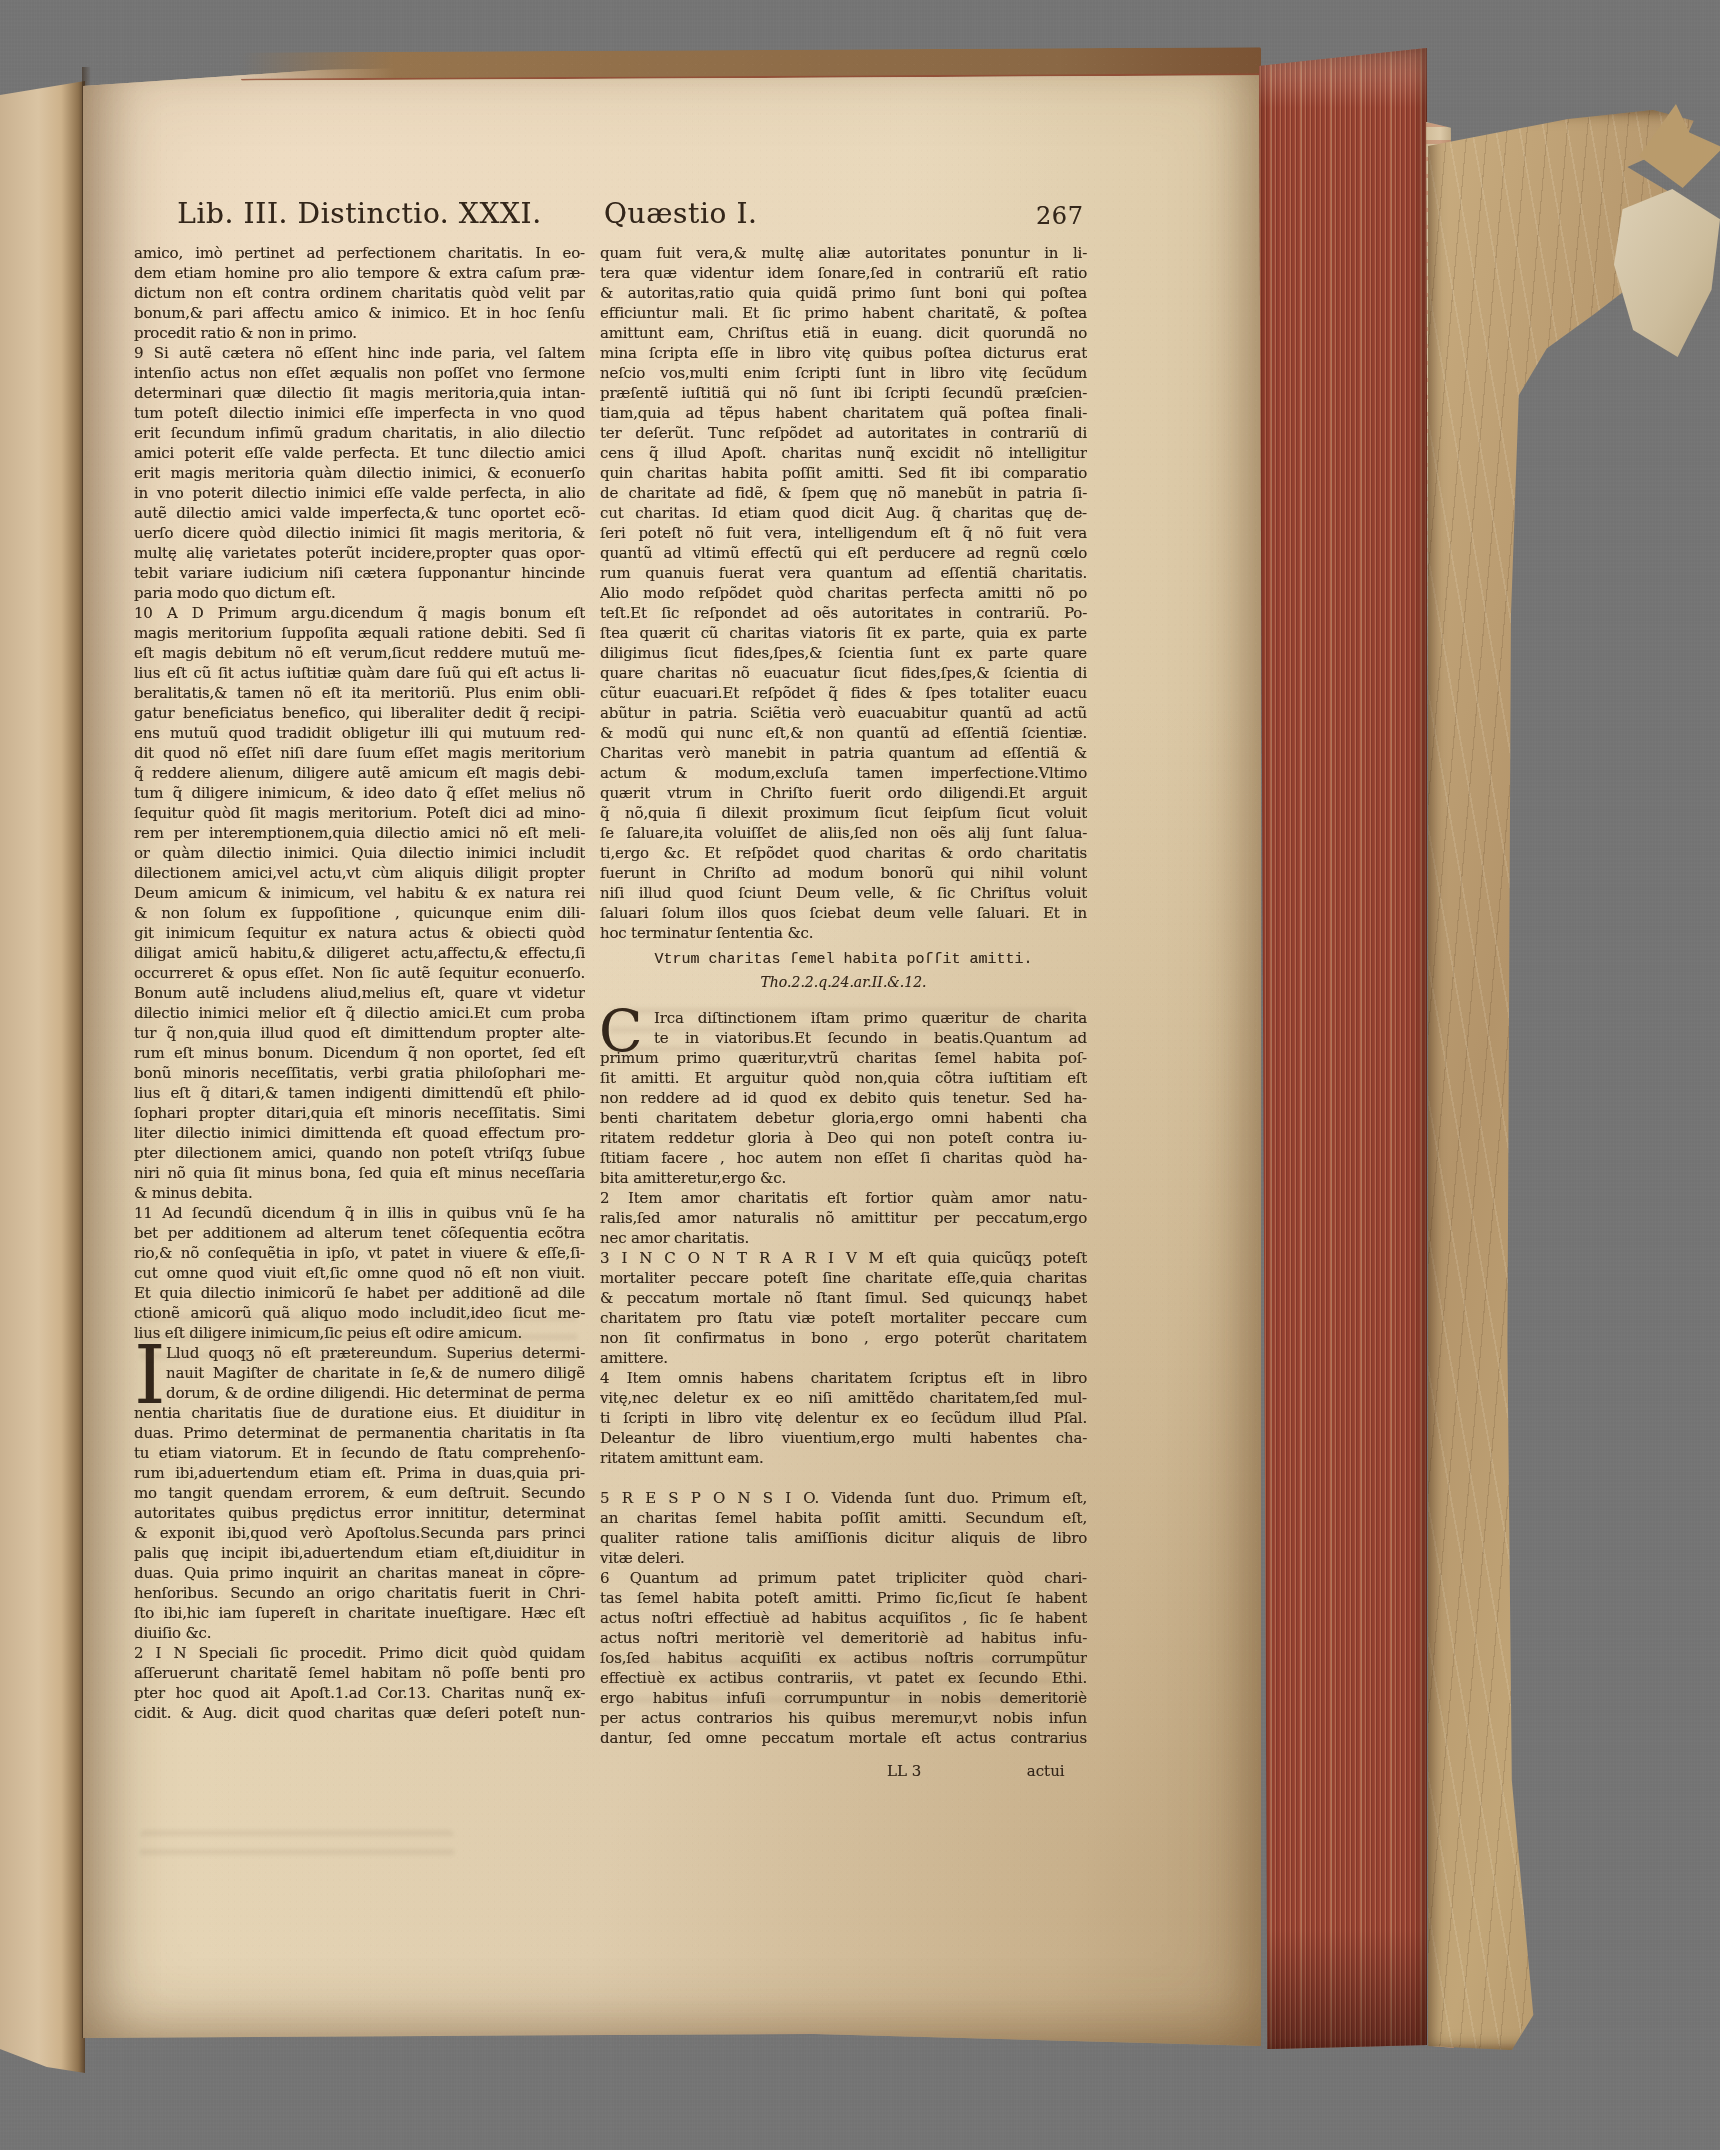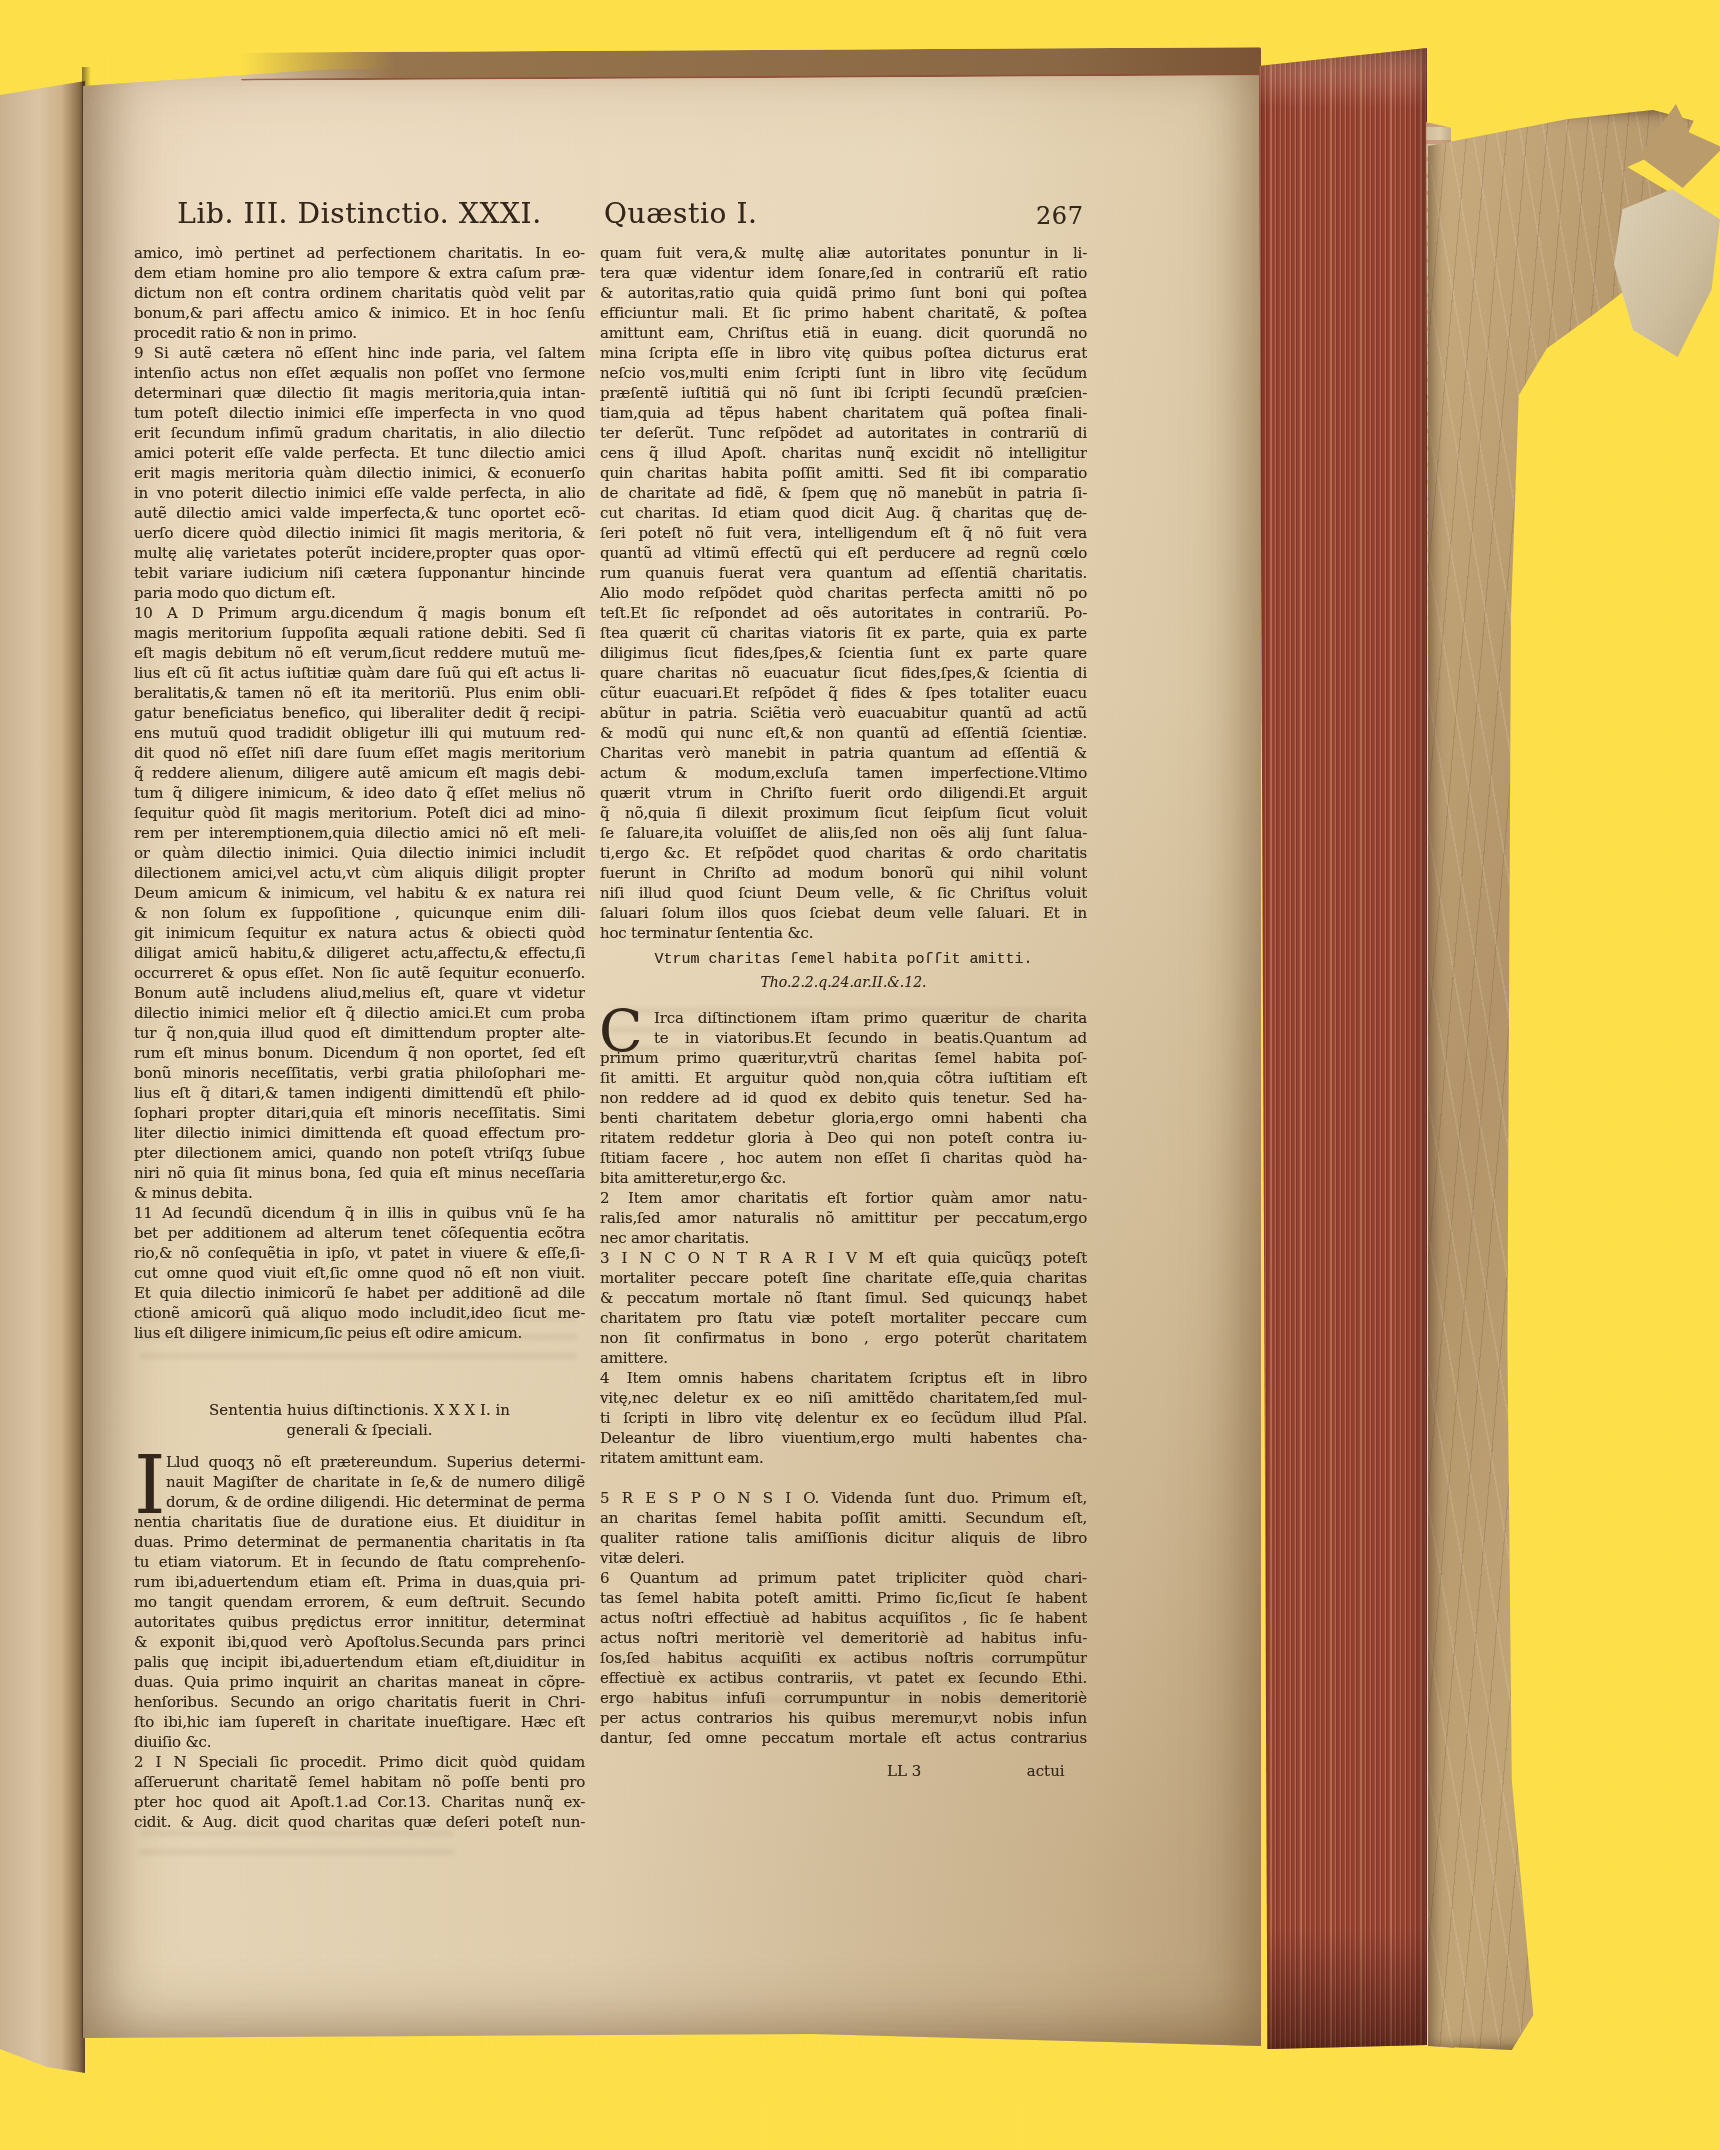--- a/index.html
+++ b/index.html
@@ -1,16 +1,16 @@
 <!DOCTYPE html>
 <html style="font-size:9px"><head>
 <meta charset="utf-8">
 <style>
   html,body{margin:0;padding:0;background:#000;}
-  .stage{position:relative;width:1721px;height:2151px;background:#fde047;overflow:hidden;
+  .stage{position:relative;width:1721px;height:2151px;background:#737373;overflow:hidden;
          font-family:"DejaVu Serif","Liberation Serif",serif;}
   .bgnoise{position:absolute;inset:0;
     background-image:repeating-linear-gradient(90deg,rgba(255,255,255,.016) 0 1.1px,transparent 1.1px 2.8px),
                      repeating-linear-gradient(0deg,rgba(255,255,255,.012) 0 1.7px,transparent 1.7px 3.9px);}
   
   .facing{position:absolute;left:0;top:77px;width:85px;height:1996px;
     background:linear-gradient(90deg,#c9b190 0%,#dac4a3 45%,#cdb28b 72%,#8f734f 92%,#5a442e 100%);
     clip-path:polygon(0 .9%,100% .2%,100% 100%,55% 99.7%,0 98.8%);}
   .crease{position:absolute;left:82px;top:67px;width:9px;height:1971px;
     background:linear-gradient(90deg,rgba(56,40,25,.6),rgba(56,40,25,0));}
@@ -166,24 +166,20 @@
         <div class="ln">niri nõ quia ſit minus bona, ſed quia eſt minus neceſſaria</div>
         <div class="ln rg">&amp; minus debita.</div>
         <div class="ln">11   Ad ſecundũ dicendum q̃ in illis in quibus vnũ ſe ha</div>
         <div class="ln">bet per additionem ad alterum tenet cõſequentia ecõtra</div>
         <div class="ln">rio,&amp; nõ conſequẽtia in ipſo, vt patet in viuere &amp; eſſe,ſi-</div>
         <div class="ln">cut omne quod viuit eſt,ſic omne quod nõ eſt non viuit.</div>
         <div class="ln">Et quia dilectio inimicorũ ſe habet per additionẽ ad dile</div>
         <div class="ln">ctionẽ amicorũ quã aliquo modo includit,ideo ſicut me-</div>
         <div class="ln rg">lius eſt diligere inimicum,ſic peius eſt odire amicum.</div>
       </div>
-      <div class="centerblk secthead">
-        <div class="cln">Sententia huius diſtinctionis. X X X I. in</div>
-        <div class="cln">generali &amp; ſpeciali.</div>
-      </div>
       <div class="blk">
         <span class="initial init-I">I</span>
         <div class="ln ind-I">Llud quoqʒ nõ eſt prætereundum.  Superius determi-</div>
         <div class="ln ind-I">nauit Magiſter de charitate in ſe,&amp; de numero diligẽ</div>
         <div class="ln ind-I">dorum, &amp; de ordine diligendi. Hic determinat de perma</div>
         <div class="ln">nentia charitatis ſiue de duratione eius.  Et diuiditur  in</div>
         <div class="ln">duas. Primo determinat de permanentia charitatis in ſta</div>
         <div class="ln">tu etiam viatorum.  Et in ſecundo de ſtatu comprehenſo-</div>
         <div class="ln">rum ibi,aduertendum etiam eſt.  Prima in duas,quia pri-</div>
         <div class="ln">mo tangit quendam errorem, &amp; eum deſtruit.  Secundo</div>

